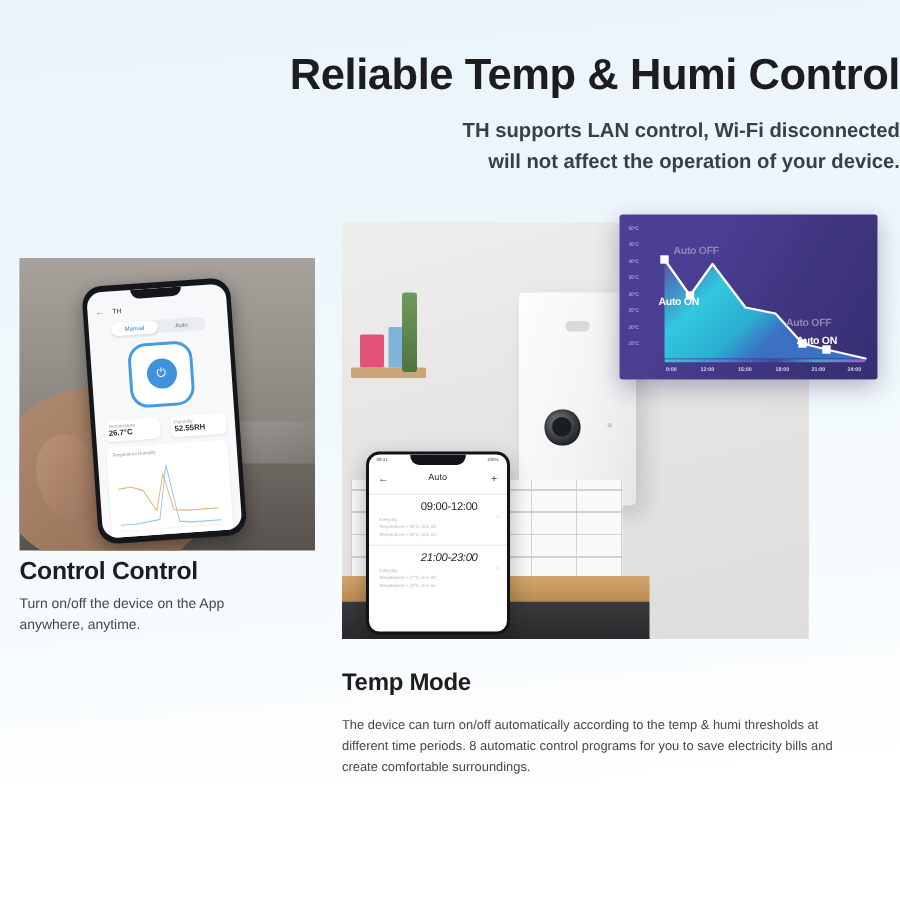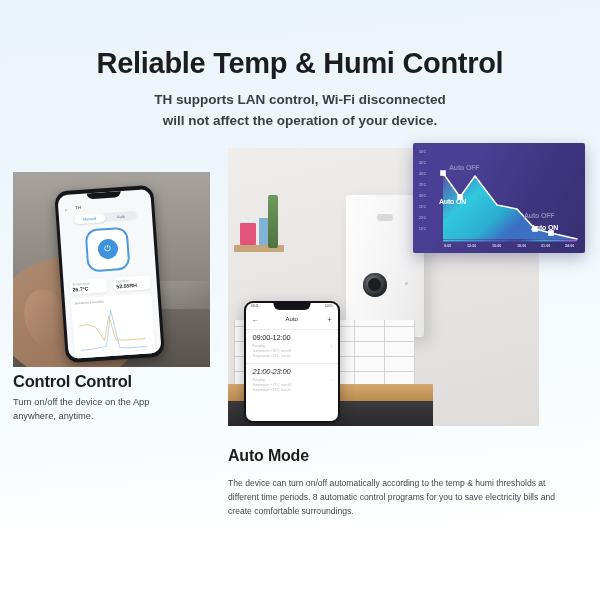--- a/index.html
+++ b/index.html
@@ -14,21 +14,21 @@
   
   #bg-wash {
     position:absolute; left:0; top:0; width:600px; height:530px;
     background:linear-gradient(175deg,#e9f4fa 0%, #eef7fb 35%, #f6fbfd 70%, #ffffff 100%);
   }
   #bg-white-bottom {
     position:absolute; left:0; top:520px; width:600px; height:80px; background:#ffffff;
   }
 
   
-  #header { position:absolute; left:0; top:34px; width:600px; text-align:center;margin-top:13px; }
+  #header { position:absolute; left:0; top:34px; width:600px; text-align:right; }
   #headline {
     font-size:29px; font-weight:bold; color:#1d1d1f; letter-spacing:-0.3px;
     line-height:1.15;
   }
   #sub1, #sub2 {
     font-size:13.5px; color:#3a3f45; line-height:1.55; margin-top:0px;font-weight:bold;
   }
   #sub1 { margin-top:10px; }
 
   
@@ -209,21 +209,21 @@
     position:absolute; left:0; top:0; width:100%; text-align:center;
     font-size:6px; color:#22262b; line-height:11px;
   }
   #pc-add { position:absolute; right:7%; top:0; font-size:7px; color:#3c4148; line-height:11px;}
   .pc-sched {
     position:absolute; left:0; width:100%;
     border-top:0.6px solid #ececec; padding:3px 7px 4px 7px;
   }
   #pc-sched-0 { top:26px; }
   #pc-sched-1 { top:60px;font-style:italic; }
-  .pc-sched-time { font-size:7.5px; color:#1c2024; letter-spacing:-0.2px; }
+  .pc-sched-time { font-size:7.5px; color:#1c2024; letter-spacing:-0.2px;margin-left:28px; }
   .pc-sched-rep { font-size:3px; color:#b4b9c0; margin-top:1.5px; }
   .pc-sched-line { font-size:3px; color:#b4b9c0; margin-top:1px; }
   .pc-chev {
     position:absolute; right:6%; top:12px; font-size:5px; color:#c8cdd3;
   }
 
   
   #chart-panel {
     position:absolute; left:413px; top:143px; width:172px; height:110px;
     background:linear-gradient(120deg,#4b3f96 0%, #4a3f93 30%, #3e357f 65%, #362f72 100%);
@@ -414,15 +414,15 @@
   <div class="chart-lab lab-on" style="left:118px; top:81px;">Auto ON</div>
 </div>
 
 <div id="cap-manual">
   <div class="cap-title">Control Control</div>
   <div class="cap-body">Turn on/off the device on the App</div>
   <div class="cap-body" style="margin-top:0">anywhere, anytime.</div>
 </div>
 
 <div id="cap-auto">
-  <div class="cap-title">Auto Mode</div>
+  <div class="cap-title">Temp Mode</div>
   <div class="cap-body">The device can turn on/off automatically according to the temp &amp; humi thresholds at different time periods. 8 automatic control programs for you to save electricity bills and create comfortable surroundings.</div>
 </div>
 
 </body></html>

